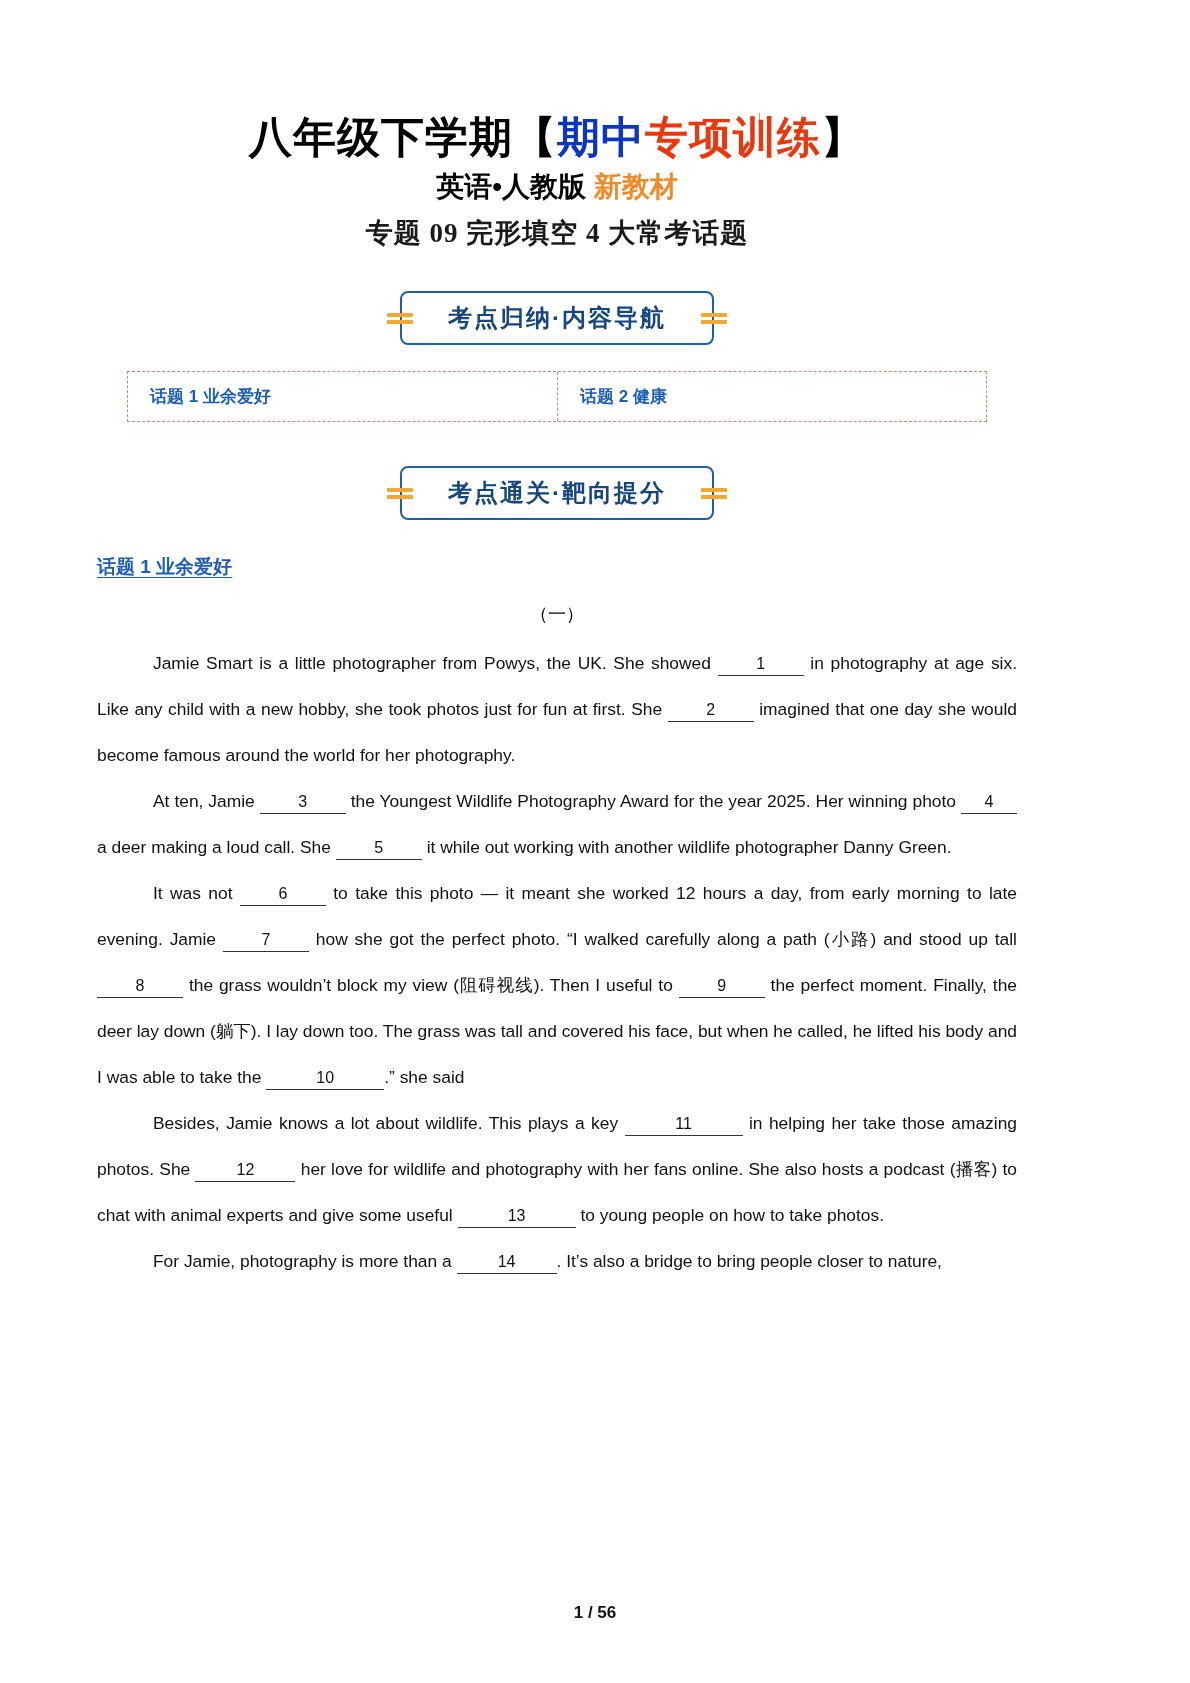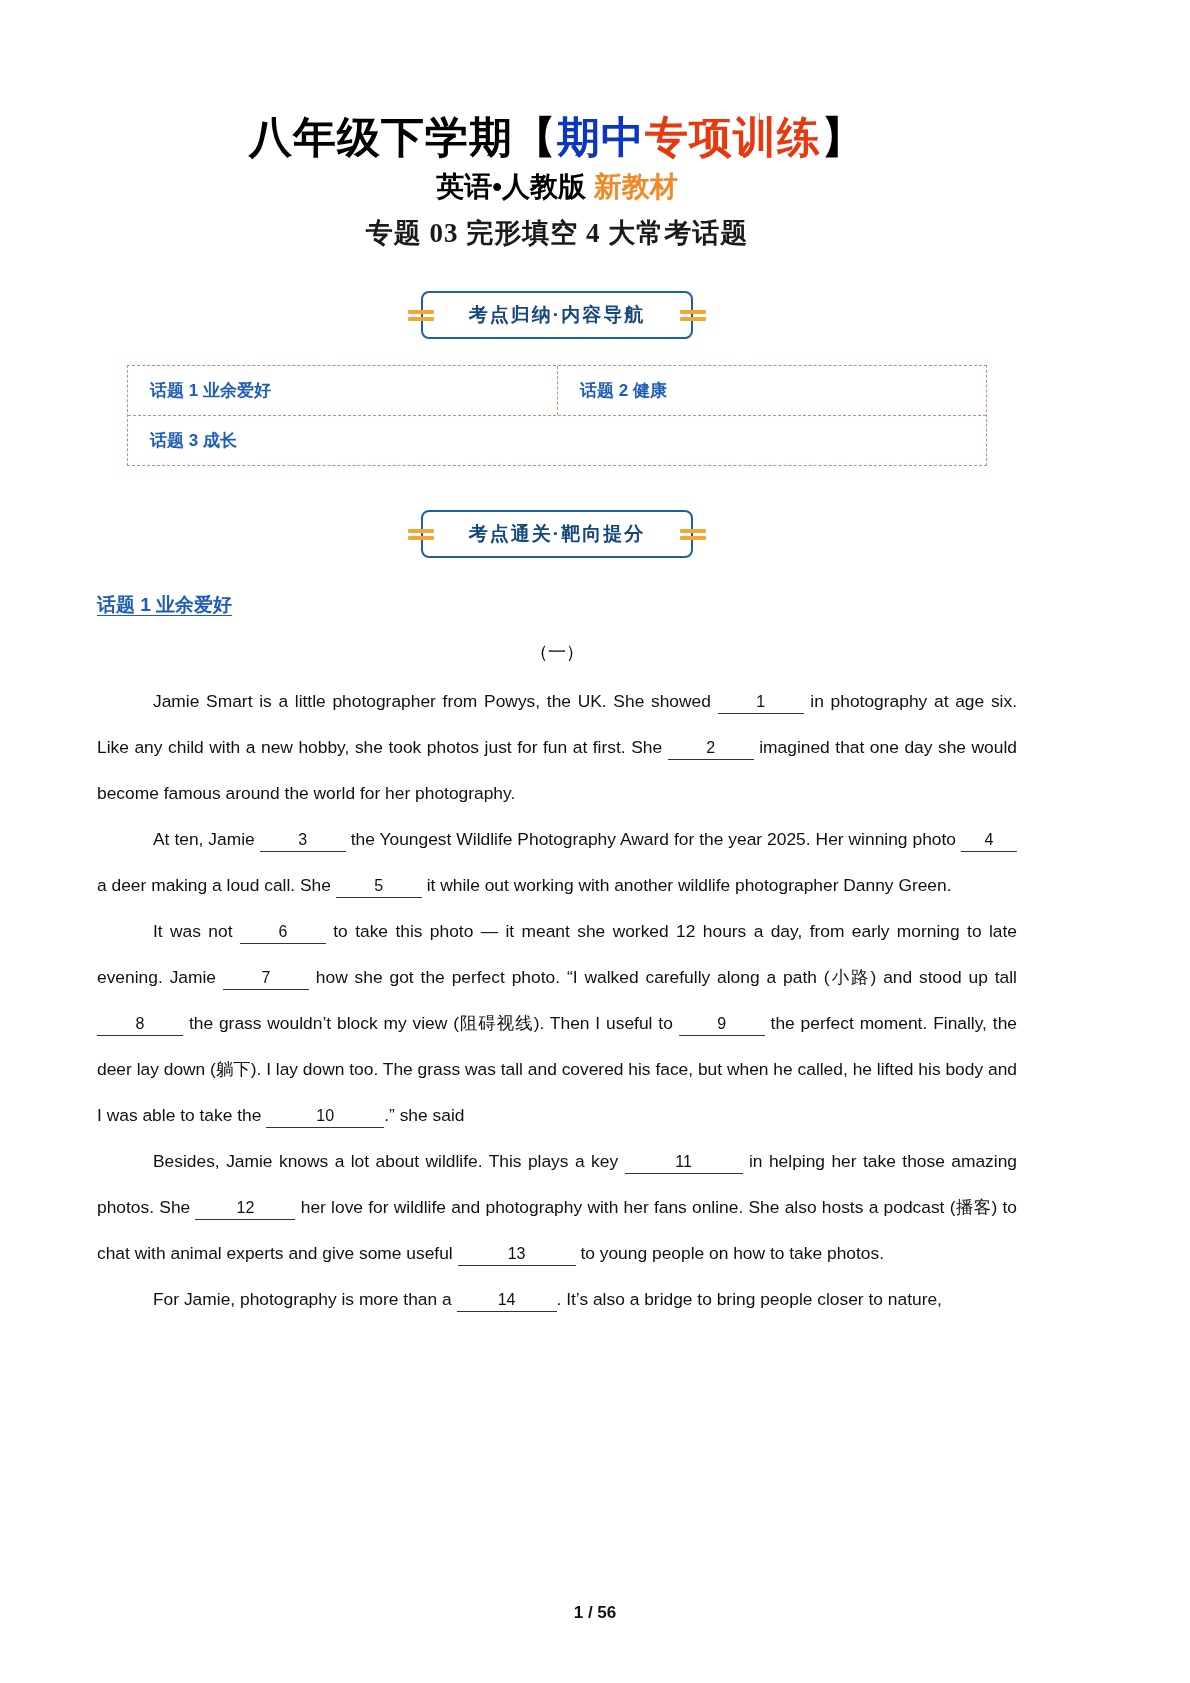--- a/index.html
+++ b/index.html
@@ -72,21 +72,21 @@
     align-items: center;
     justify-content: center;
     border: 2px solid #1f5fa8;
     border-radius: 8px;
     padding: 9px 46px;
     background: #ffffff;
   }
   .banner-text {
     color: #15477e;
     font-weight: bold;
-    font-size: 19px;
+    font-size: 24px;
     letter-spacing: 2px;
     white-space: nowrap;
   }
   .banner .deco {
     position: absolute;
     top: 50%;
     transform: translateY(-50%);
     width: 26px;
     height: 16px;
   }
@@ -194,21 +194,21 @@
   <div class="tiny-mark">|</div>
 
   <div class="content">
 
     <div class="title-main">
       <span class="t-black">八年级下学期【</span><span class="t-blue">期中</span><span class="t-red">专项训练</span><span class="t-black">】</span>
     </div>
     <div class="title-sub">
       <span class="t-black">英语•人教版</span>&nbsp;<span class="t-orange">新教材</span>
     </div>
-    <div class="title-third">专题 03  完形填空 4 大常考话题</div>
+    <div class="title-third">专题 09  完形填空 4 大常考话题</div>
 
     <div class="banner-wrap">
       <div class="banner">
         <span class="deco left">
             <i class="edge"></i>
             <i class="mid"></i>
           </span>
         <span class="banner-text">考点归纳·内容导航</span>
         <span class="deco right">
             <i class="edge"></i>
@@ -216,21 +216,20 @@
           </span>
       </div>
     </div>
 
     <div class="nav-box">
       <div class="nav-row">
         <div class="nav-cell left">话题 1 业余爱好</div>
         <div class="nav-cell right">话题 2 健康</div>
       </div>
       <div class="nav-row">
-        <div class="nav-cell left">话题 3 成长</div>
       </div>
     </div>
 
     <div class="banner-wrap" style="margin-top:44px;">
       <div class="banner">
         <span class="deco left">
             <i class="edge"></i>
             <i class="mid"></i>
           </span>
         <span class="banner-text">考点通关·靶向提分</span>

